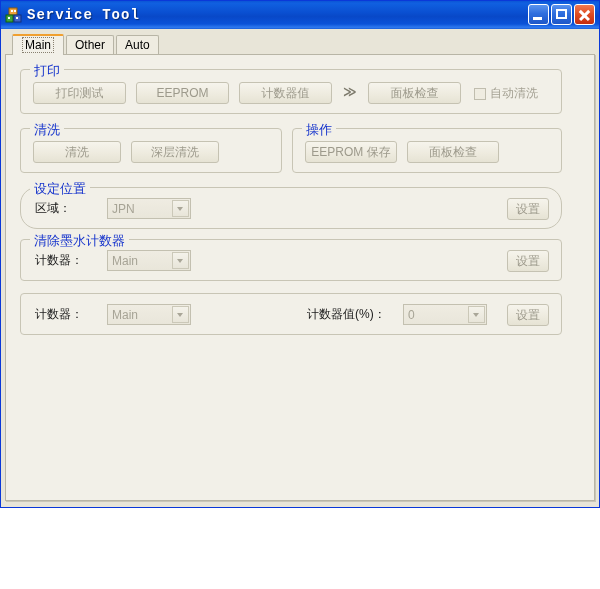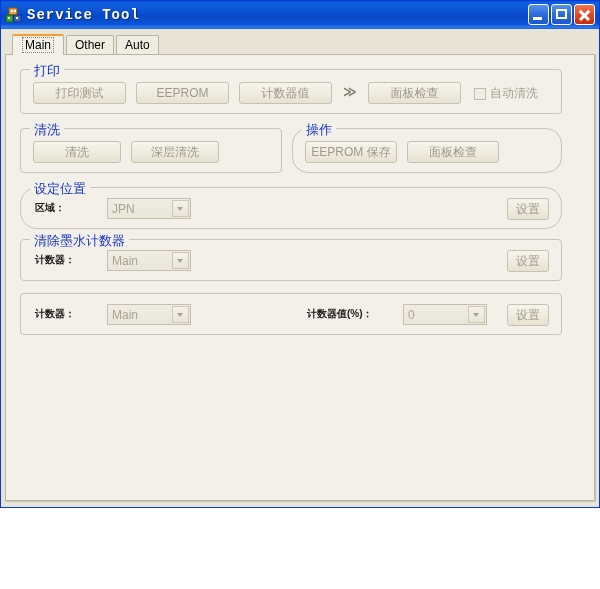--- a/index.html
+++ b/index.html
@@ -224,25 +224,24 @@
     box-sizing: border-box;
     border: 1px solid #c0bdae;
     background: #efece1;
     margin-right: 4px;
     flex: 0 0 12px;
   }
 
   
   .lbl {
     position: absolute;
-    font-size: 10px;
+    font-size: 12px;
     color: #1a1a1a;
     white-space: nowrap;
     line-height: 16px;
-    font-weight: bold;
   }
 
   
   .combo {
     position: absolute;
     box-sizing: border-box;
     height: 21px;
     border: 1px solid #c3c0b0;
     background: linear-gradient(to bottom, #efece2 0%, #e9e6da 100%);
     display: flex;
@@ -347,21 +346,21 @@
           <span>自动清洗</span>
         </div>
       </div>
 
       <div class="group" style="left:14px; top:73px; width:262px; height:45px;">
         <span class="glabel">清洗</span>
         <div class="btn" style="left:12px; top:12px; width:88px;">清洗</div>
         <div class="btn" style="left:110px; top:12px; width:88px;">深层清洗</div>
       </div>
 
-      <div class="group" style="left:286px; top:73px; width:270px; height:45px;border-radius:16px;">
+      <div class="group" style="left:286px; top:73px; width:270px; height:45px;">
         <span class="glabel">操作</span>
         <div class="btn" style="left:12px; top:12px; width:92px;">EEPROM 保存</div>
         <div class="btn" style="left:114px; top:12px; width:92px;">面板检查</div>
       </div>
 
       <div class="group" style="left:14px; top:132px; width:542px; height:42px;border-radius:17px;">
         <span class="glabel">设定位置</span>
 
         <span class="lbl" style="left:14px; top:12px;">区域：</span>
 

